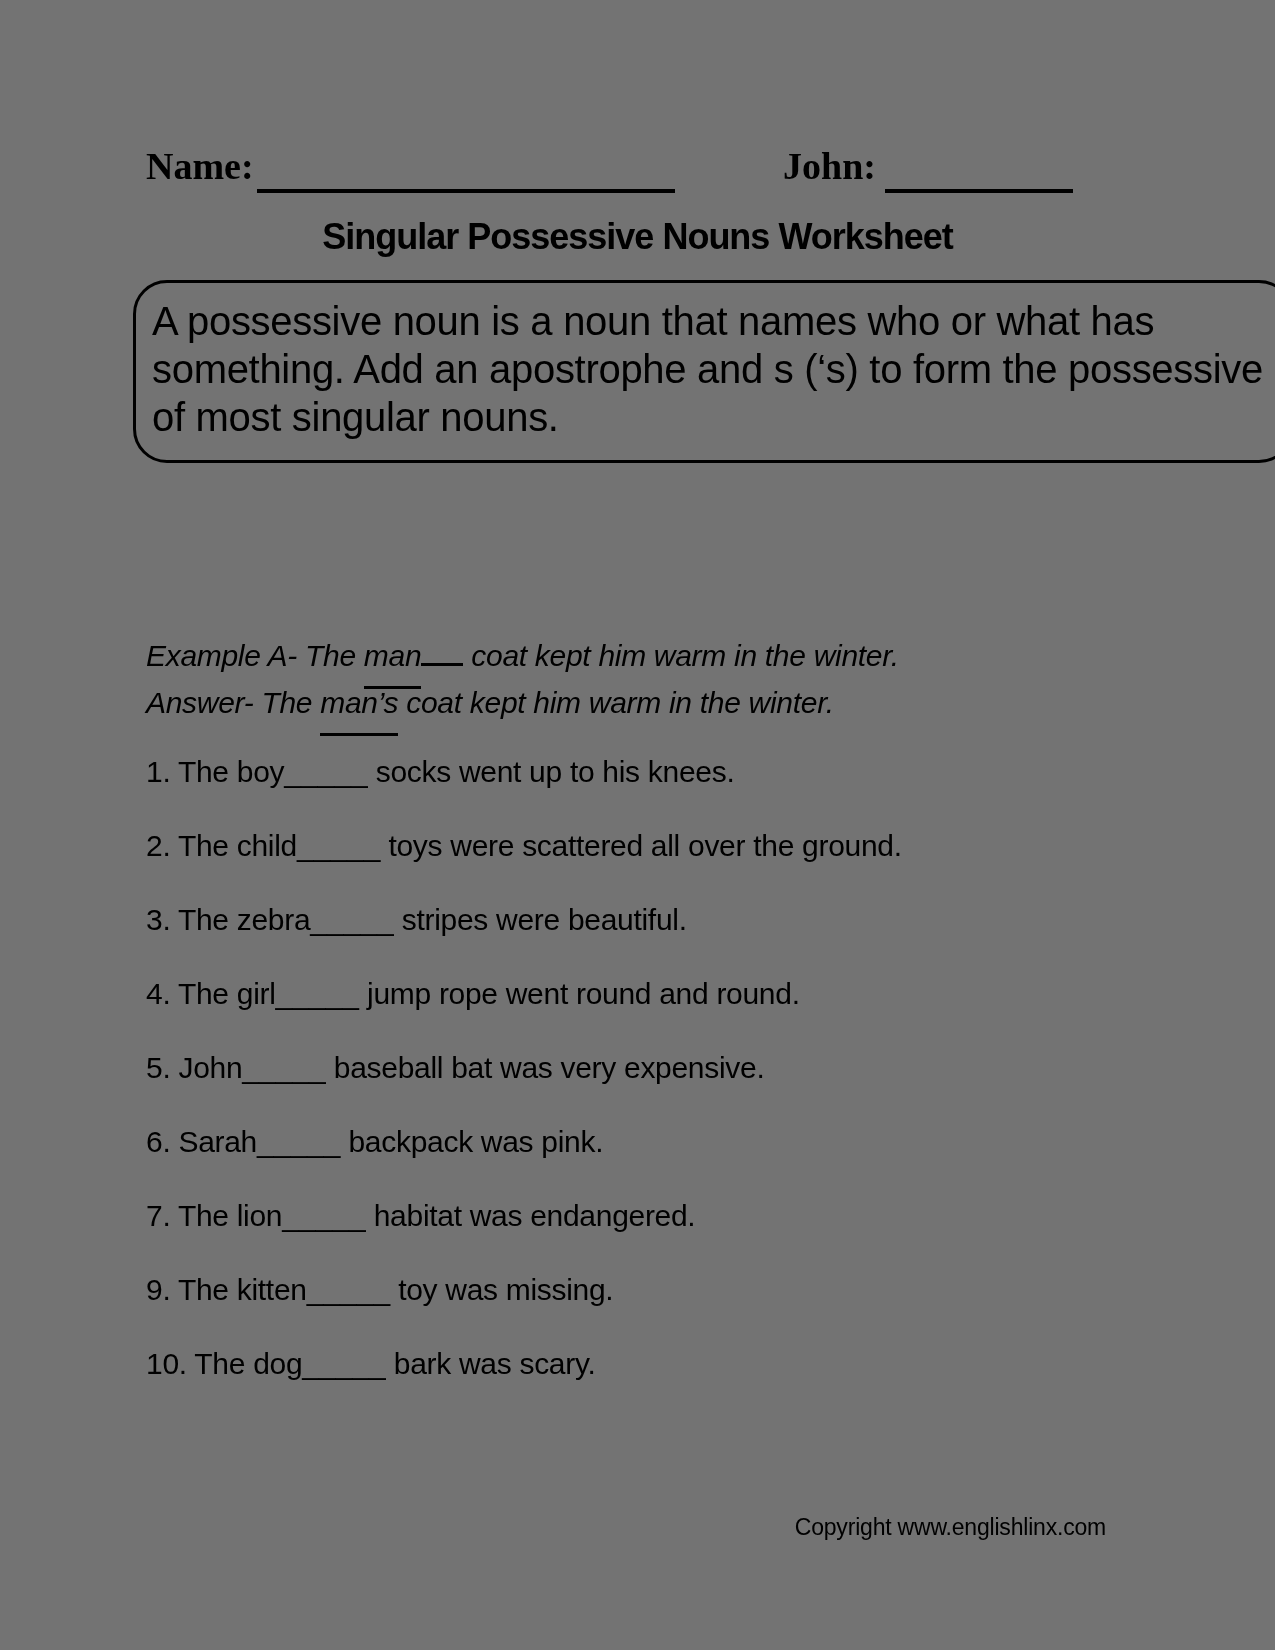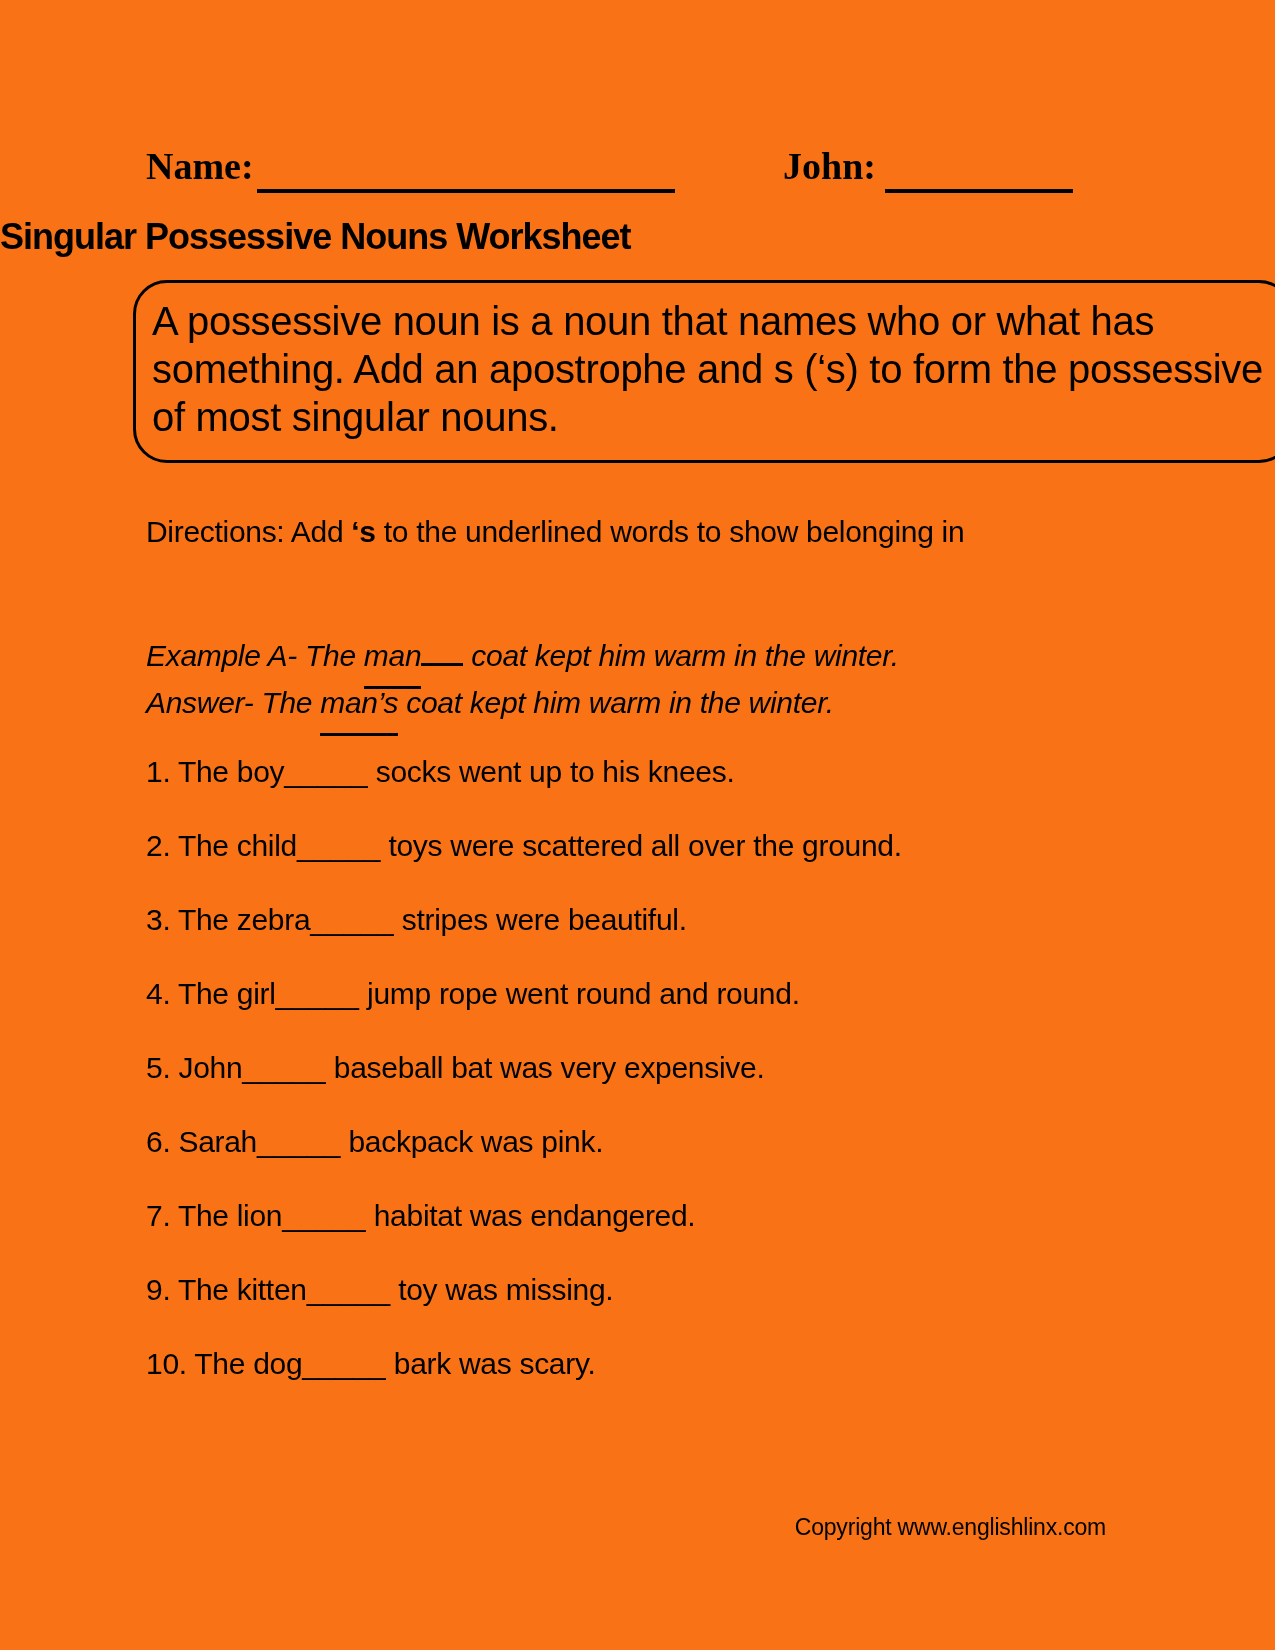--- a/index.html
+++ b/index.html
@@ -1,20 +1,20 @@
 <!DOCTYPE html>
 <html><head>
 <meta charset="utf-8">
 <style>
   html, body { margin: 0; padding: 0; background: #ffffff; }
   .page {
     position: relative;
     width: 1275px;
     height: 1650px;
-    background: #f97316;
+    background: #737373;
     color: #000000;
     font-family: "Liberation Sans", sans-serif;
     overflow: hidden;
   }
 
   
   .hdr-label {
     position: absolute;
     font-family: "Liberation Serif", serif;
     font-weight: bold;
@@ -32,21 +32,21 @@
   }
   .name-line { left: 257px; width: 418px; }
   .date-line { left: 885px; width: 188px; }
 
   
   .title {
     position: absolute;
     top: 216px;
     left: 0;
     width: 1275px;
-    text-align: left;
+    text-align: center;
     font-size: 36px;
     font-weight: bold;
     letter-spacing: -1px;
     white-space: nowrap;
   }
 
   
   .intro-box {
     position: absolute;
     left: 133px;
@@ -131,21 +131,20 @@
 
   <div class="title">Singular Possessive Nouns Worksheet</div>
 
   <div class="intro-box">
     <div class="intro-line">A possessive noun is a noun that names who or what has</div>
     <div class="intro-line">something. Add an apostrophe and s (‘s) to form the possessive</div>
     <div class="intro-line">of most singular nouns.</div>
   </div>
 
   <div class="directions">
-    <div><span>Directions: Add </span><b>‘s</b><span> to the underlined words to show belonging in</span></div>
   </div>
 
   <div class="example">
     <div><span>Example A- The </span><span class="uw">man</span><span class="ex-blank"></span><span> coat kept him warm in the winter.</span></div>
     <div><span>Answer- The </span><span class="uw">man’s</span><span> coat kept him warm in the winter.</span></div>
   </div>
 
   <div class="items">
     <div class="item"><span>1. The boy</span><span class="blank">_____</span><span> socks went up to his knees.</span></div>
     <div class="item"><span>2. The child</span><span class="blank">_____</span><span> toys were scattered all over the ground.</span></div>

